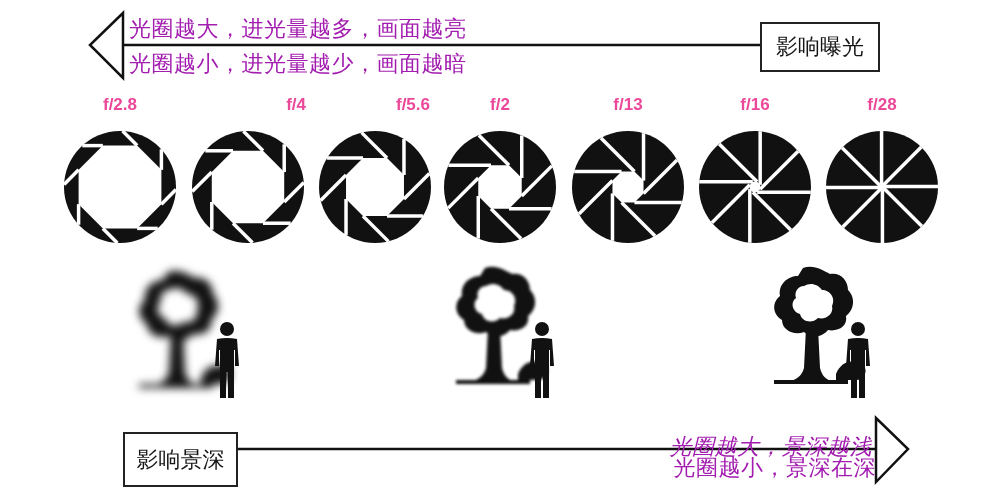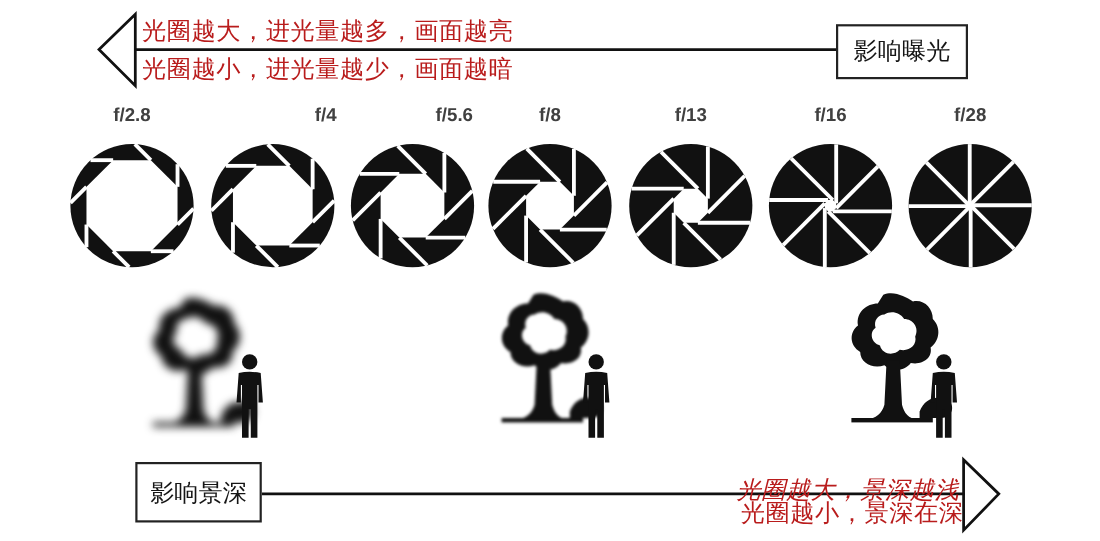--- a/index.html
+++ b/index.html
@@ -1,23 +1,23 @@
 <!DOCTYPE html>
 <html><head>
 <meta charset="utf-8">
 <style>
   html, body { margin:0; padding:0; background:#ffffff; }
   body { width:1000px; height:492px; position:relative; overflow:hidden;
          font-family:"DejaVu Sans","Liberation Sans",sans-serif; color:#111; }
   .abs { position:absolute; }
-  .cn { font-size:22px; line-height:24px; white-space:nowrap; color:#b91c1c; letter-spacing:0.5px; }
+  .cn { font-size:22px; line-height:24px; white-space:nowrap; color:#a21caf; letter-spacing:0.5px; }
   .box { position:absolute; border:2px solid #222; background:#fff; box-sizing:border-box;
          display:flex; align-items:center; justify-content:center; font-size:22px; color:#151515; }
   .fl { position:absolute; font-family:"Liberation Sans","DejaVu Sans",sans-serif; font-weight:bold;
-        font-size:17px; text-align:center; width:110px; color:#404040; }
+        font-size:17px; text-align:center; width:110px; color:#ec4899; }
   svg { position:absolute; left:0; top:0; }
   .blur-soft { filter:blur(4px); }
   .blur-mid { filter:blur(1.6px); }
 </style>
 </head>
 <body>
 
 <svg width="1000" height="492">
 
   <polygon points="123,13 90,45 123,78" fill="#fff" stroke="#111" stroke-width="2.5"></polygon>
@@ -27,21 +27,21 @@
   <polygon points="876,418 908,449 876,482" fill="#fff" stroke="#111" stroke-width="2.5"></polygon>
 </svg>
 
 <div class="abs cn" style="left:129px; top:17px;">光圈越大，进光量越多，画面越亮</div>
 <div class="abs cn" style="left:129px; top:52px;">光圈越小，进光量越少，画面越暗</div>
 <div class="box" style="left:760px; top:22px; width:120px; height:50px;">影响曝光</div>
 
 <div class="fl" style="left:65px; top:95px;">f/2.8</div>
 <div class="fl" style="left:196px; top:95px;text-align:right;">f/4</div>
 <div class="fl" style="left:320px; top:95px;text-align:right;">f/5.6</div>
-<div class="fl" style="left:445px; top:95px;">f/8</div>
+<div class="fl" style="left:445px; top:95px;">f/2</div>
 <div class="fl" style="left:573px; top:95px;">f/13</div>
 <div class="fl" style="left:700px; top:95px;">f/16</div>
 <div class="fl" style="left:827px; top:95px;">f/28</div>
 
 <svg id="apertures" width="1000" height="492">
     <g>
       <circle cx="120" cy="187" r="56" fill="#111"></circle>
       <polygon points="137.14421776995601,145.61019694349434 161.38980305650566,169.85578223004399 161.38980305650566,204.14421776995601 137.14421776995601,228.38980305650566 102.85578223004399,228.38980305650566 78.61019694349434,204.14421776995601 78.61019694349434,169.85578223004399 102.85578223004396,145.61019694349437" fill="#fff"></polygon>
       <line x1="137.14421776995601" y1="145.61019694349434" x2="122.59413839929432" y2="131.06011757283267" stroke="#fff" stroke-width="3.5"></line>
       <line x1="161.38980305650566" y1="169.85578223004399" x2="161.38980305650566" y2="149.2788626504492" stroke="#fff" stroke-width="3.5"></line>
@@ -158,15 +158,15 @@
   <g>
     <g>
         <use href="#tree" transform="translate(768,268)"></use>
       </g>
     <g>
         <use href="#person" transform="translate(846,322)"></use>
       </g>
   </g>
 </svg>
 
-<div class="box" style="left:123px; top:420px; width:115px; height:55px;">影响景深</div>
+<div class="box" style="left:123px; top:432px; width:115px; height:55px;">影响景深</div>
 <div class="abs cn" style="right:128px; top:435px;font-style:italic;">光圈越大，景深越浅</div>
 <div class="abs cn" style="right:124px; top:456px;">光圈越小，景深在深</div>
 
 </body></html>

